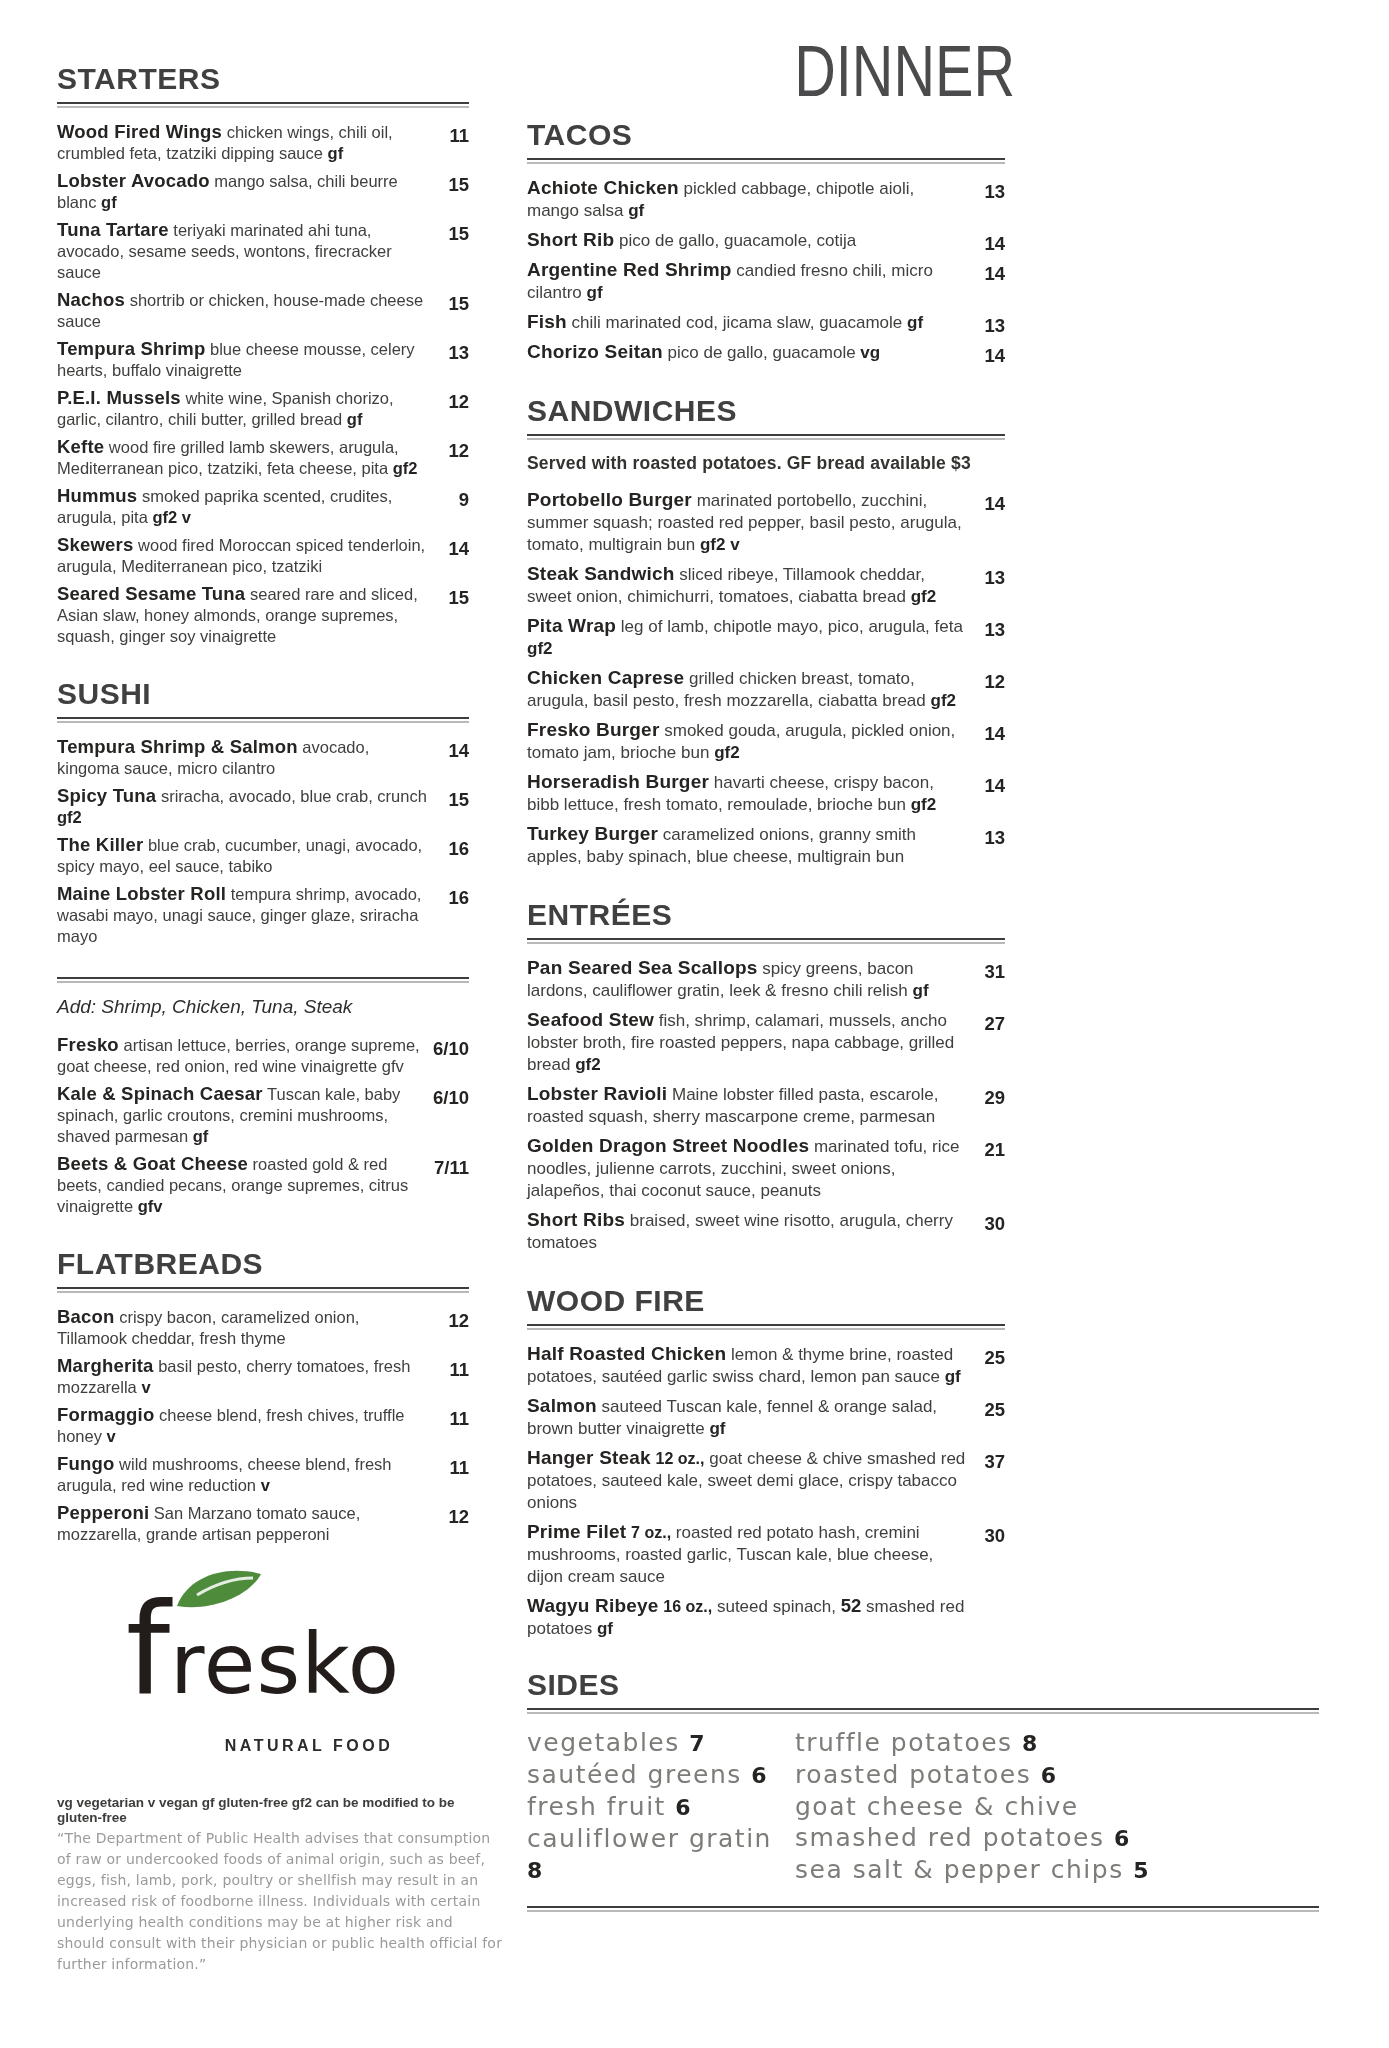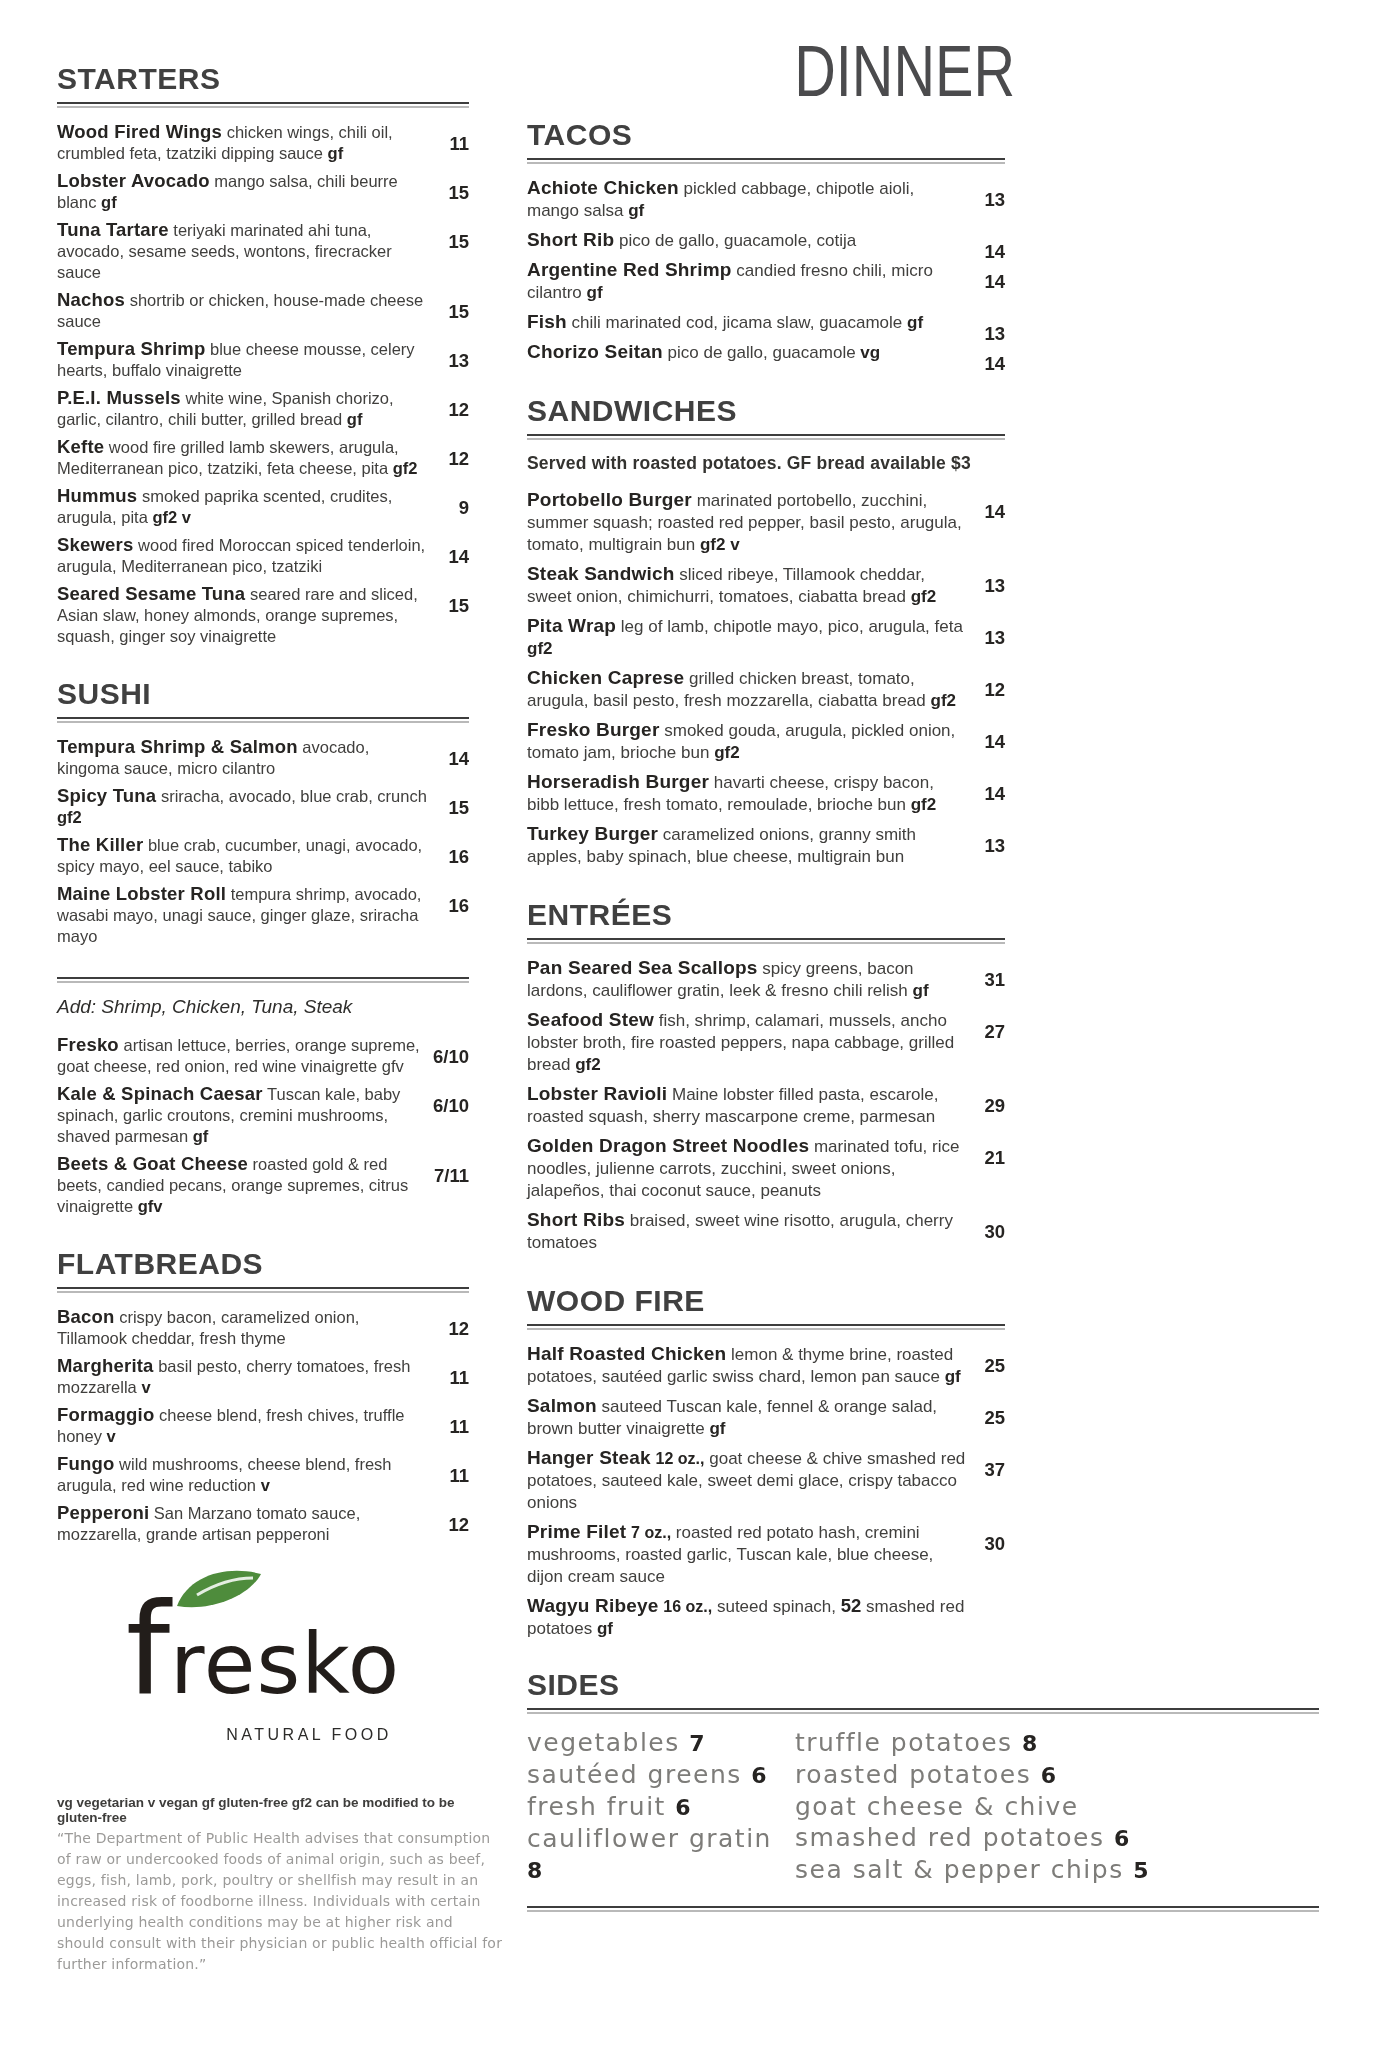--- a/index.html
+++ b/index.html
@@ -29,39 +29,39 @@
 
   
   .item{position:relative;padding-right:36px;margin-bottom:6px;font-size:16.5px;
         line-height:21px;color:#403f3d;}
   .col-right .item{font-size:17px;line-height:22px;margin-bottom:7px;}
   .item .name{font-weight:700;font-size:18.5px;color:#262422;letter-spacing:0.2px;}
   .col-right .item .name{font-size:19px;}
   .item .size{font-weight:700;font-size:16px;color:#262422;}
   .item .tags{font-weight:700;color:#262422;}
   .item .iprice{font-weight:700;font-size:18.5px;color:#262422;}
-  .item .price{position:absolute;right:0;top:12px;font-weight:700;font-size:18.5px;color:#262422;}
+  .item .price{position:absolute;right:0;top:4px;font-weight:700;font-size:18.5px;color:#262422;}
 
   
   .sides-wrap{display:flex;margin-top:4px;}
   .sides-col{font-family:"DejaVu Sans",sans-serif;}
   .sides-col.c1{width:268px;}
   .sides-col.c2{flex:1;}
   .side-line{font-size:25px;line-height:31px;letter-spacing:1.5px;color:#7d7c79;}
   .side-line .sprice{font-weight:700;color:#262422;font-size:22px;letter-spacing:0;}
 
   
   .logo-block{position:relative;height:188px;margin-top:20px;}
   .leaf{position:absolute;left:118px;top:0;}
   .logo-text{position:absolute;left:0;right:0;top:22px;display:flex;align-items:baseline;
              justify-content:center;color:#221d1a;font-family:"DejaVu Sans",sans-serif;}
   .logo-f{font-size:126px;line-height:1;font-weight:400;}
   .logo-rest{font-size:84px;line-height:1;font-weight:400;letter-spacing:1px;}
-  .logo-sub{position:absolute;top:161px;left:0;width:100%;box-sizing:border-box;padding-left:92px;
-            text-align:center;font-size:16px;font-weight:400;letter-spacing:3.5px;color:#2c2b29;}
+  .logo-sub{position:absolute;top:172px;left:0;width:100%;box-sizing:border-box;padding-left:92px;
+            text-align:center;font-size:16px;font-weight:700;letter-spacing:3.5px;color:#2c2b29;}
 
   
   .legend{margin-top:42px;font-size:13.5px;font-weight:700;color:#3e3d3b;}
   .disclaimer{width:448px;margin-top:3px;font-size:14px;line-height:21px;color:#9b9a98;
               font-family:"DejaVu Sans",sans-serif;letter-spacing:0.2px;}
 </style>
 </head>
 <body>
 
 <div class="page">

